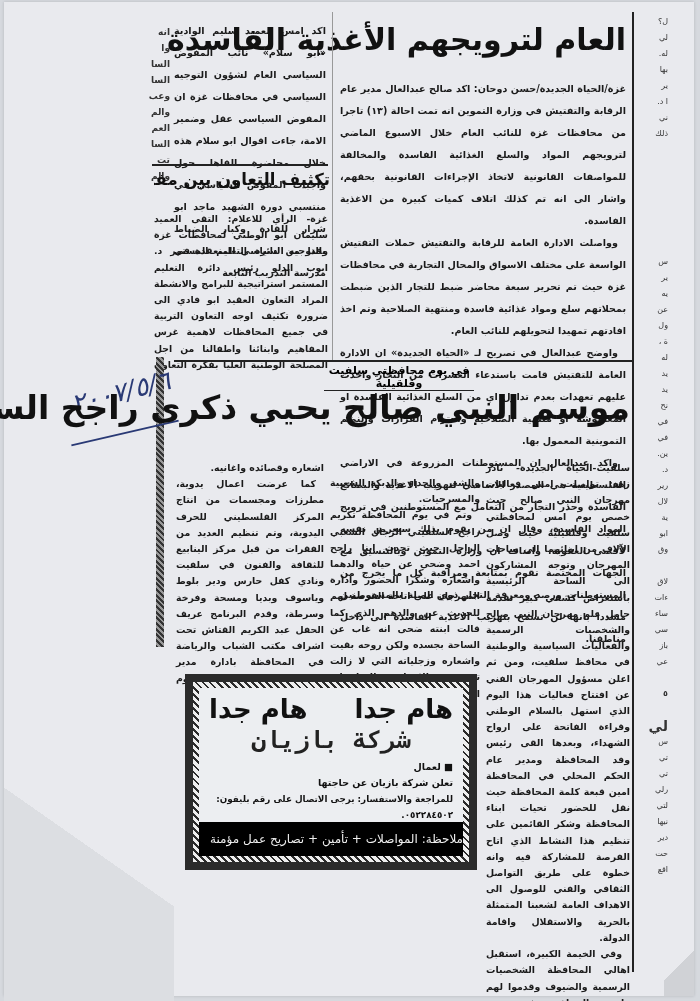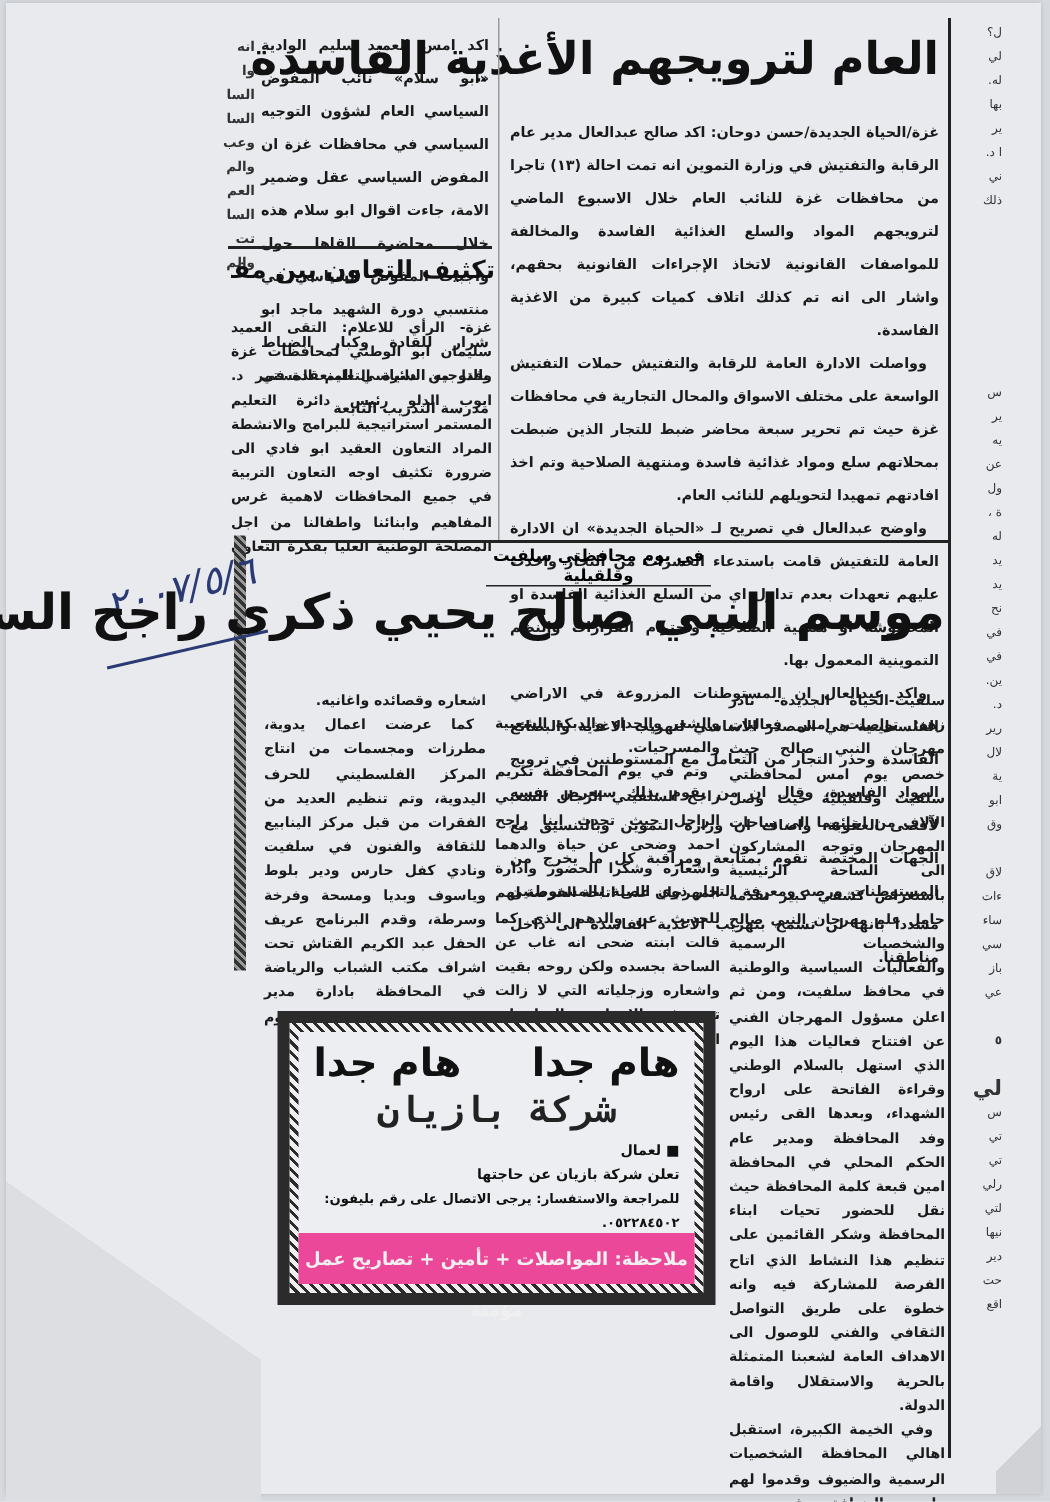--- a/index.html
+++ b/index.html
@@ -54,22 +54,22 @@
   }
   .ad-inner {
     position: absolute; left: 6px; top: 6px; right: 6px; bottom: 6px;
     background: #eceef1; direction: rtl; text-align: right;
   }
   .ad-top { display: flex; justify-content: space-between; padding: 6px 10px 0 10px; font-size: 26px; font-weight: bold; color: #111; }
   .ad-company { text-align: center; font-size: 24px; font-weight: bold; color: #222; margin-top: 2px; letter-spacing: 1px; font-family: Liberation Mono, monospace; }
   .ad-lines { font-size: 9.5px; line-height: 16px; padding: 4px 10px 0 10px; color: #111; font-weight: bold; }
   .ad-footer {
     position: absolute; left: 0; right: 0; bottom: 0; height: 34px;
-    background: #ec4899; color: #f0f0f0; font-size: 12px; font-weight: bold;
-    text-align: center; line-height: 34px;
+    background: #000000; color: #f0f0f0; font-size: 12px; font-weight: normal;
+    text-align: right; line-height: 34px;
   }
   .kicker { position: absolute; font-size: 11px; font-weight: bold; direction: rtl; border-bottom: 1.5px solid #222; }
 </style>
 </head>
 <body>
 
 <div class="paper">
   <div class="fold"></div>
   <div class="corner-fold"></div>
 

